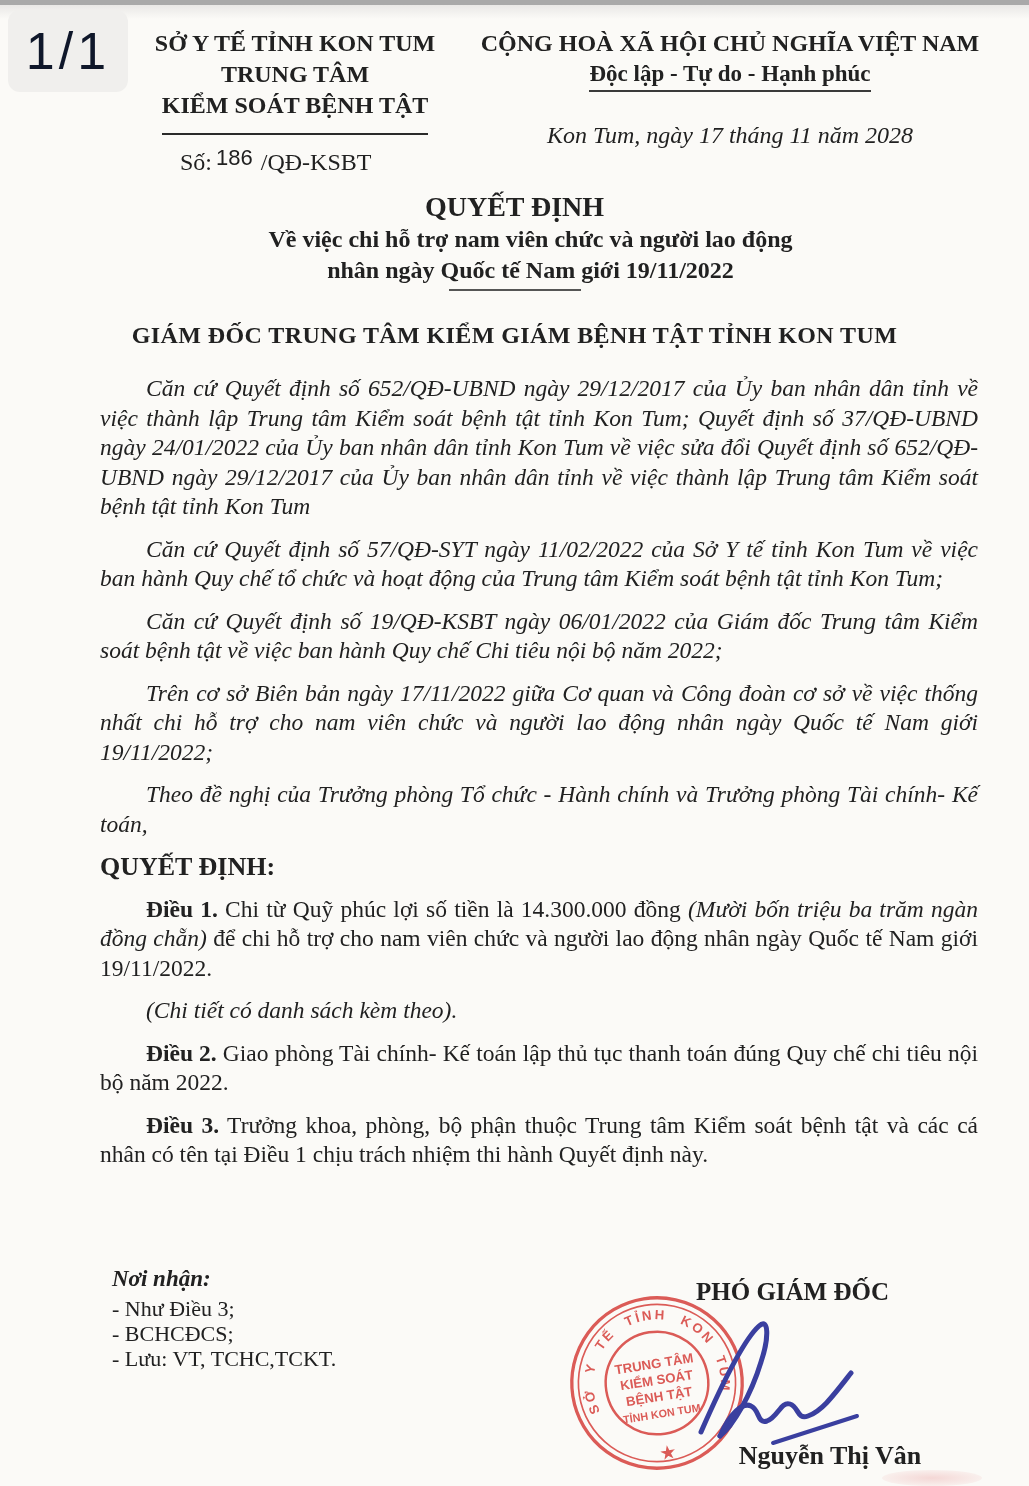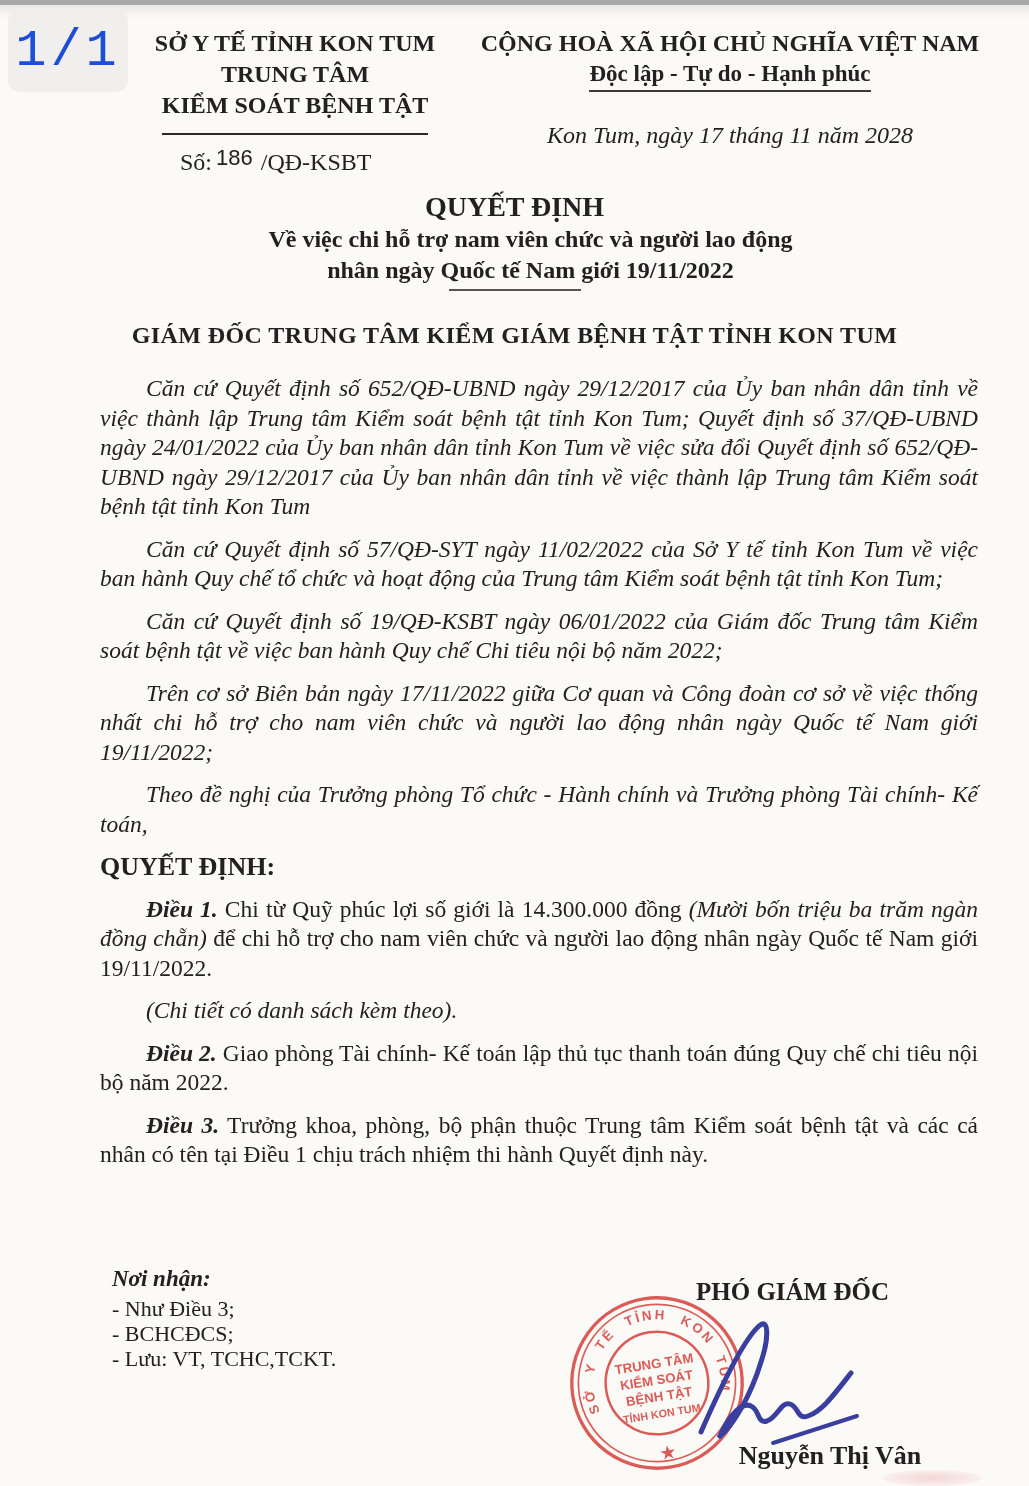--- a/index.html
+++ b/index.html
@@ -14,22 +14,22 @@
   }
   .top-edge { position:absolute; top:0; left:0; width:1029px; height:5px; background:#a9a9a9; }
   .top-shade { position:absolute; top:5px; left:0; width:1029px; height:14px; background:linear-gradient(#e9e8e6, #fbfaf7); }
 
   .page-badge {
     position:absolute; left:8px; top:10px; width:120px; height:82px;
     background:#f0efed; border-radius:12px;
     display:flex; align-items:center; justify-content:center;
   }
   .page-badge span {
-    font-family:Liberation Mono, monospace;
-    font-size:52px; color:#1d4ed8; letter-spacing:4px;
+    font-family:Liberation Sans, sans-serif;
+    font-size:52px; color:#0f172a; letter-spacing:4px;
   }
 
   .hdr-left {
     position:absolute; left:140px; top:28px; width:310px;
     text-align:center; font-weight:bold; font-size:24px; line-height:31px;
   }
   .hdr-left .l3 { display:inline-block; border-bottom:2px solid #2a2a2a; padding-bottom:12px; }
   .so-line {
     margin-top:12px; font-weight:normal; font-size:24px;
     text-align:left; padding-left:40px;
@@ -54,21 +54,21 @@
   .body-text {
     position:absolute; top:374px; left:100px; width:878px;
     font-size:23.5px; line-height:29.5px; text-align:justify;
   }
   .body-text p { margin:0 0 13px; text-indent:46px; }
   .preamble p { font-style:italic; }
   .decision-heading {
     text-align:left; font-weight:bold; font-size:26px;
     margin:8px 0 12px; text-indent:0 !important;
   }
-  .article .lead { font-weight:bold;font-style:italic; }
+  .article .lead { font-weight:bold; }
   .article .paren { font-style:italic; }
   .note { font-style:italic; }
 
   .recipients { position:absolute; left:112px; top:1266px; font-size:22px; line-height:25px; }
   .rec-h { font-weight:bold; font-style:italic; font-size:23px; margin-bottom:5px; }
 
   .sig-titles {
     position:absolute; left:640px; top:1276px; width:305px; text-align:center;
     font-weight:bold; font-size:25px; line-height:31px;
   }
@@ -125,21 +125,21 @@
     <p>Căn cứ Quyết định số 652/QĐ-UBND ngày 29/12/2017 của Ủy ban nhân dân tỉnh về việc thành lập Trung tâm Kiểm soát bệnh tật tỉnh Kon Tum; Quyết định số 37/QĐ-UBND ngày 24/01/2022 của Ủy ban nhân dân tỉnh Kon Tum về việc sửa đổi Quyết định số 652/QĐ-UBND ngày 29/12/2017 của Ủy ban nhân dân tỉnh về việc thành lập Trung tâm Kiểm soát bệnh tật tỉnh Kon Tum</p>
     <p>Căn cứ Quyết định số 57/QĐ-SYT ngày 11/02/2022 của Sở Y tế tỉnh Kon Tum về việc ban hành Quy chế tổ chức và hoạt động của Trung tâm Kiểm soát bệnh tật tỉnh Kon Tum;</p>
     <p>Căn cứ Quyết định số 19/QĐ-KSBT ngày 06/01/2022 của Giám đốc Trung tâm Kiểm soát bệnh tật về việc ban hành Quy chế Chi tiêu nội bộ năm 2022;</p>
     <p>Trên cơ sở Biên bản ngày 17/11/2022 giữa Cơ quan và Công đoàn cơ sở về việc thống nhất chi hỗ trợ cho nam viên chức và người lao động nhân ngày Quốc tế Nam giới 19/11/2022;</p>
     <p>Theo đề nghị của Trưởng phòng Tổ chức - Hành chính và Trưởng phòng Tài chính- Kế toán,</p>
   </div>
 
   <p class="decision-heading">QUYẾT ĐỊNH:</p>
 
   <p class="article">
-    <span class="lead">Điều 1.</span><span> Chi từ Quỹ phúc lợi số giới là 14.300.000 đồng </span><span class="paren">(Mười bốn triệu ba trăm ngàn đồng chẵn)</span><span> để chi hỗ trợ cho nam viên chức và người lao động nhân ngày Quốc tế Nam giới 19/11/2022.</span>
+    <span class="lead">Điều 1.</span><span> Chi từ Quỹ phúc lợi số tiền là 14.300.000 đồng </span><span class="paren">(Mười bốn triệu ba trăm ngàn đồng chẵn)</span><span> để chi hỗ trợ cho nam viên chức và người lao động nhân ngày Quốc tế Nam giới 19/11/2022.</span>
   </p>
 
   <p class="note">(Chi tiết có danh sách kèm theo).</p>
 
   <p class="article">
     <span class="lead">Điều 2.</span><span> Giao phòng Tài chính- Kế toán lập thủ tục thanh toán đúng Quy chế chi tiêu nội bộ năm 2022.</span>
   </p>
 
   <p class="article">
     <span class="lead">Điều 3.</span><span> Trưởng khoa, phòng, bộ phận thuộc Trung tâm Kiểm soát bệnh tật và các cá nhân có tên tại Điều 1 chịu trách nhiệm thi hành Quyết định này.</span>

